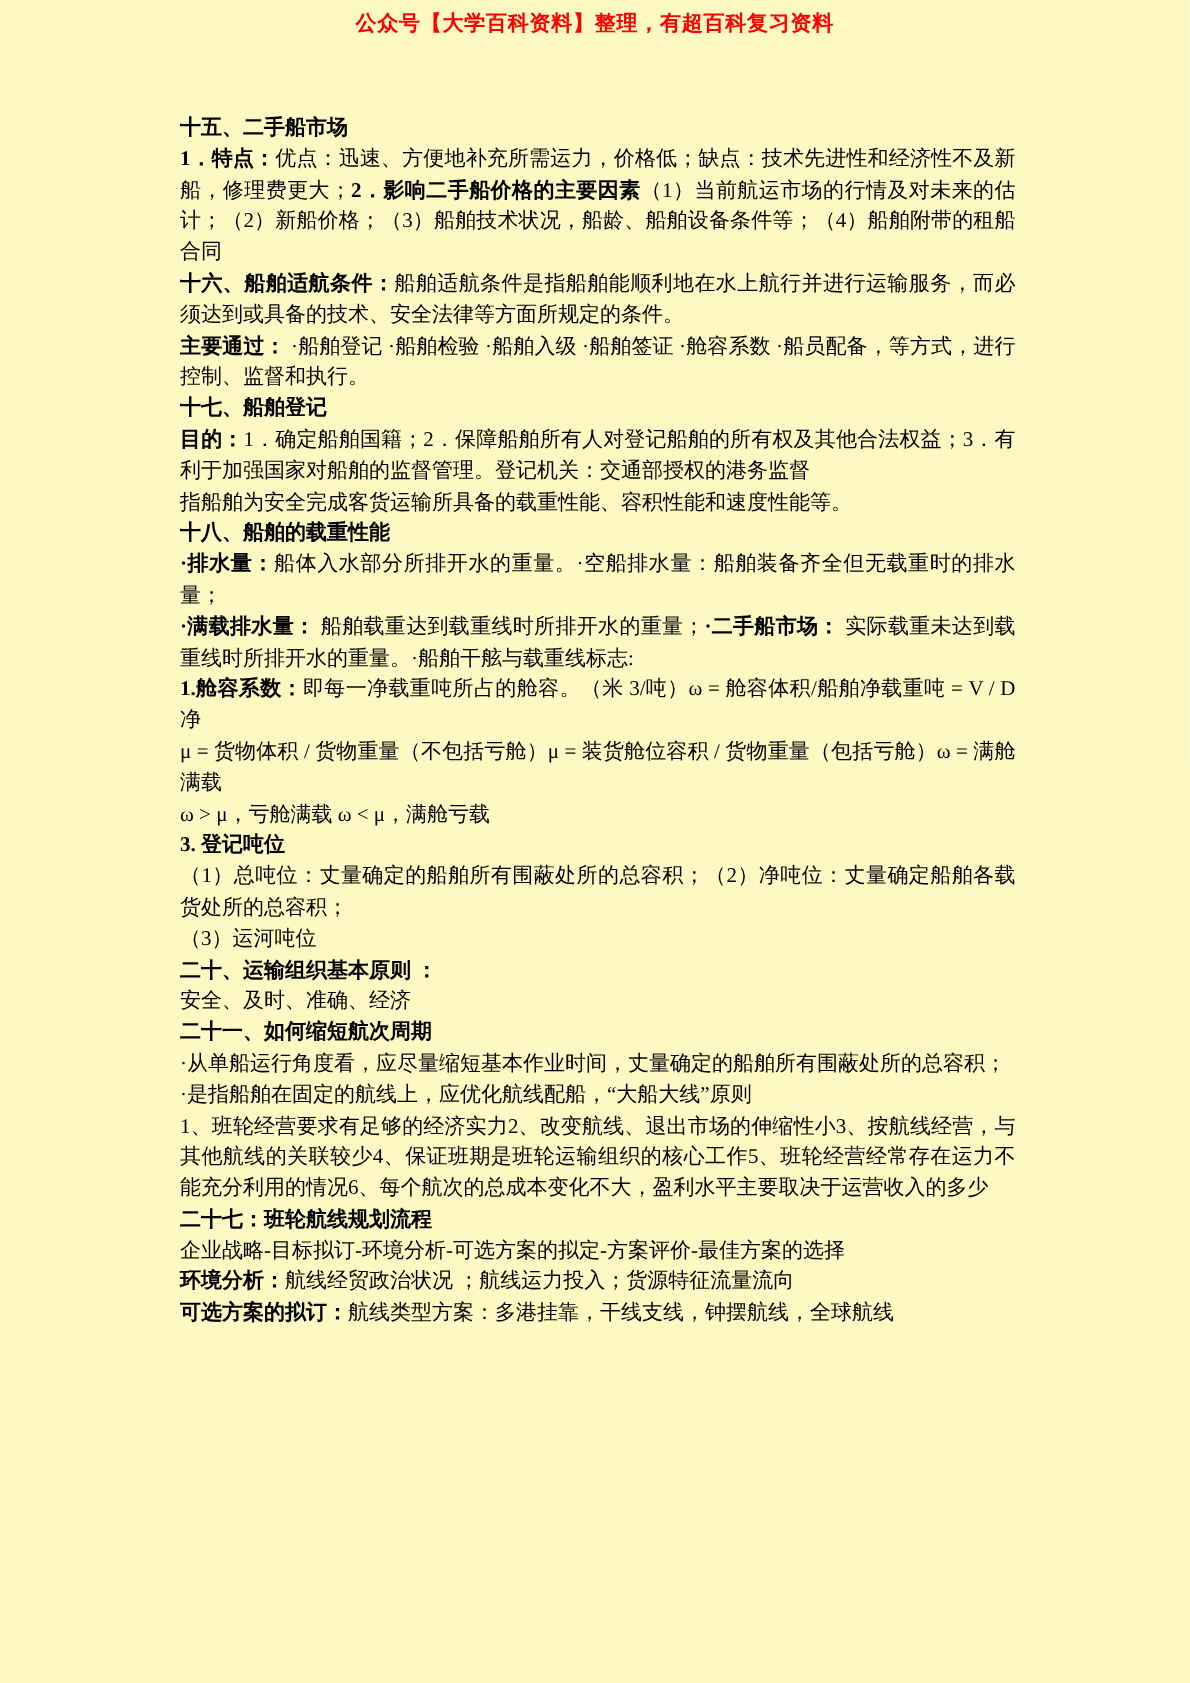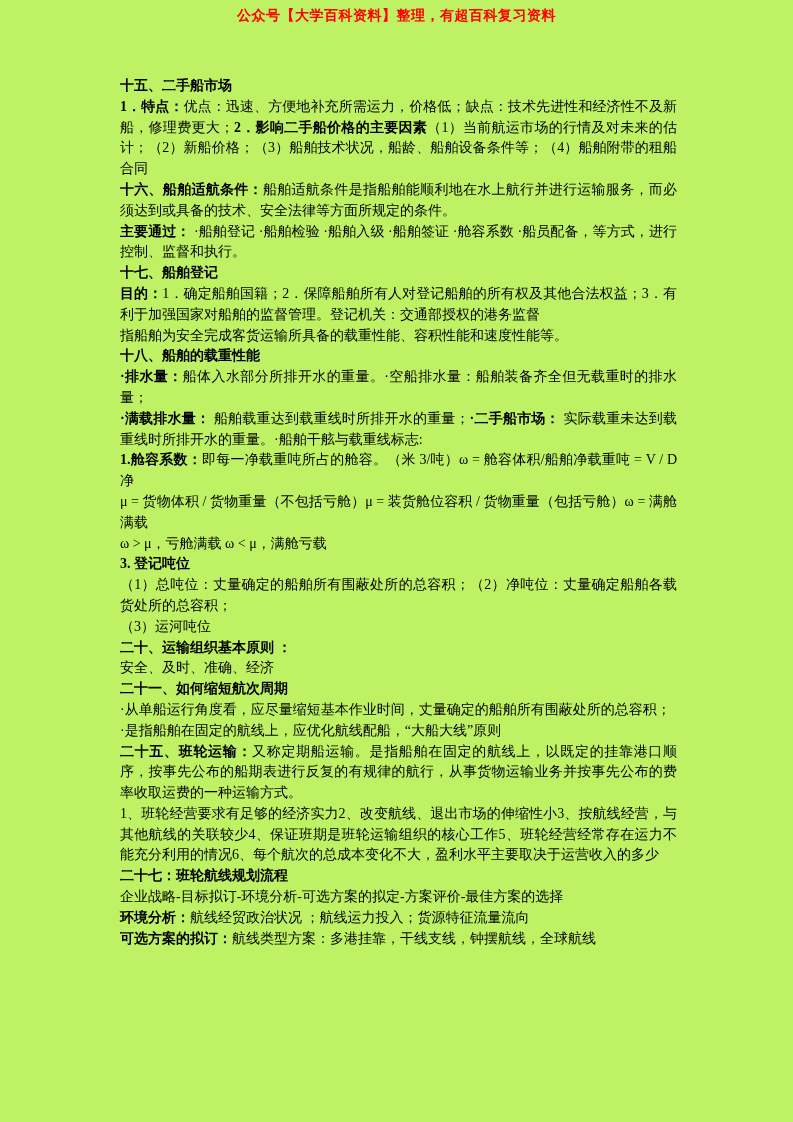--- a/index.html
+++ b/index.html
@@ -7,21 +7,21 @@
   body {
     background: #ffffff;
     font-family: "Liberation Serif", "DejaVu Serif", serif;
     color: #000000;
   }
   .page {
     position: relative;
     width: 793px;
     height: 1122px;
     margin: 0 auto;
-    background: #bef264;
+    background: #fef9c3;
     overflow: hidden;
   }
   .header {
     position: absolute;
     top: 7px;
     left: 0;
     width: 100%;
     text-align: center;
     font-size: 14px;
     font-weight: bold;
@@ -65,20 +65,19 @@
       <p class="para"><span>μ = 货物体积 / 货物重量（不包括亏舱）μ = 装货舱位容积 / 货物重量（包括亏舱）ω = 满舱满载</span></p>
       <p class="para"><span>ω &gt; μ，亏舱满载 ω &lt; μ，满舱亏载</span></p>
       <p class="para"><span class="bold">3. 登记吨位</span></p>
       <p class="para"><span>（1）总吨位：丈量确定的船舶所有围蔽处所的总容积；（2）净吨位：丈量确定船舶各载货处所的总容积；</span></p>
       <p class="para"><span>（3）运河吨位</span></p>
       <p class="para"><span class="bold">二十、运输组织基本原则 ：</span></p>
       <p class="para"><span>安全、及时、准确、经济</span></p>
       <p class="para"><span class="bold">二十一、如何缩短航次周期</span></p>
       <p class="para"><span>·从单船运行角度看，应尽量缩短基本作业时间，丈量确定的船舶所有围蔽处所的总容积；</span></p>
       <p class="para"><span>·是指船舶在固定的航线上，应优化航线配船，“大船大线”原则</span></p>
-      <p class="para"><span class="bold">二十五、班轮运输：</span><span>又称定期船运输。是指船舶在固定的航线上，以既定的挂靠港口顺序，按事先公布的船期表进行反复的有规律的航行，从事货物运输业务并按事先公布的费率收取运费的一种运输方式。</span></p>
       <p class="para"><span>1、班轮经营要求有足够的经济实力2、改变航线、退出市场的伸缩性小3、按航线经营，与其他航线的关联较少4、保证班期是班轮运输组织的核心工作5、班轮经营经常存在运力不能充分利用的情况6、每个航次的总成本变化不大，盈利水平主要取决于运营收入的多少</span></p>
       <p class="para"><span class="bold">二十七：班轮航线规划流程</span></p>
       <p class="para"><span>企业战略-目标拟订-环境分析-可选方案的拟定-方案评价-最佳方案的选择</span></p>
       <p class="para"><span class="bold">环境分析：</span><span>航线经贸政治状况 ；航线运力投入；货源特征流量流向</span></p>
       <p class="para"><span class="bold">可选方案的拟订：</span><span>航线类型方案：多港挂靠，干线支线，钟摆航线，全球航线</span></p>
     </div>
 </div>
 
 </body></html>

